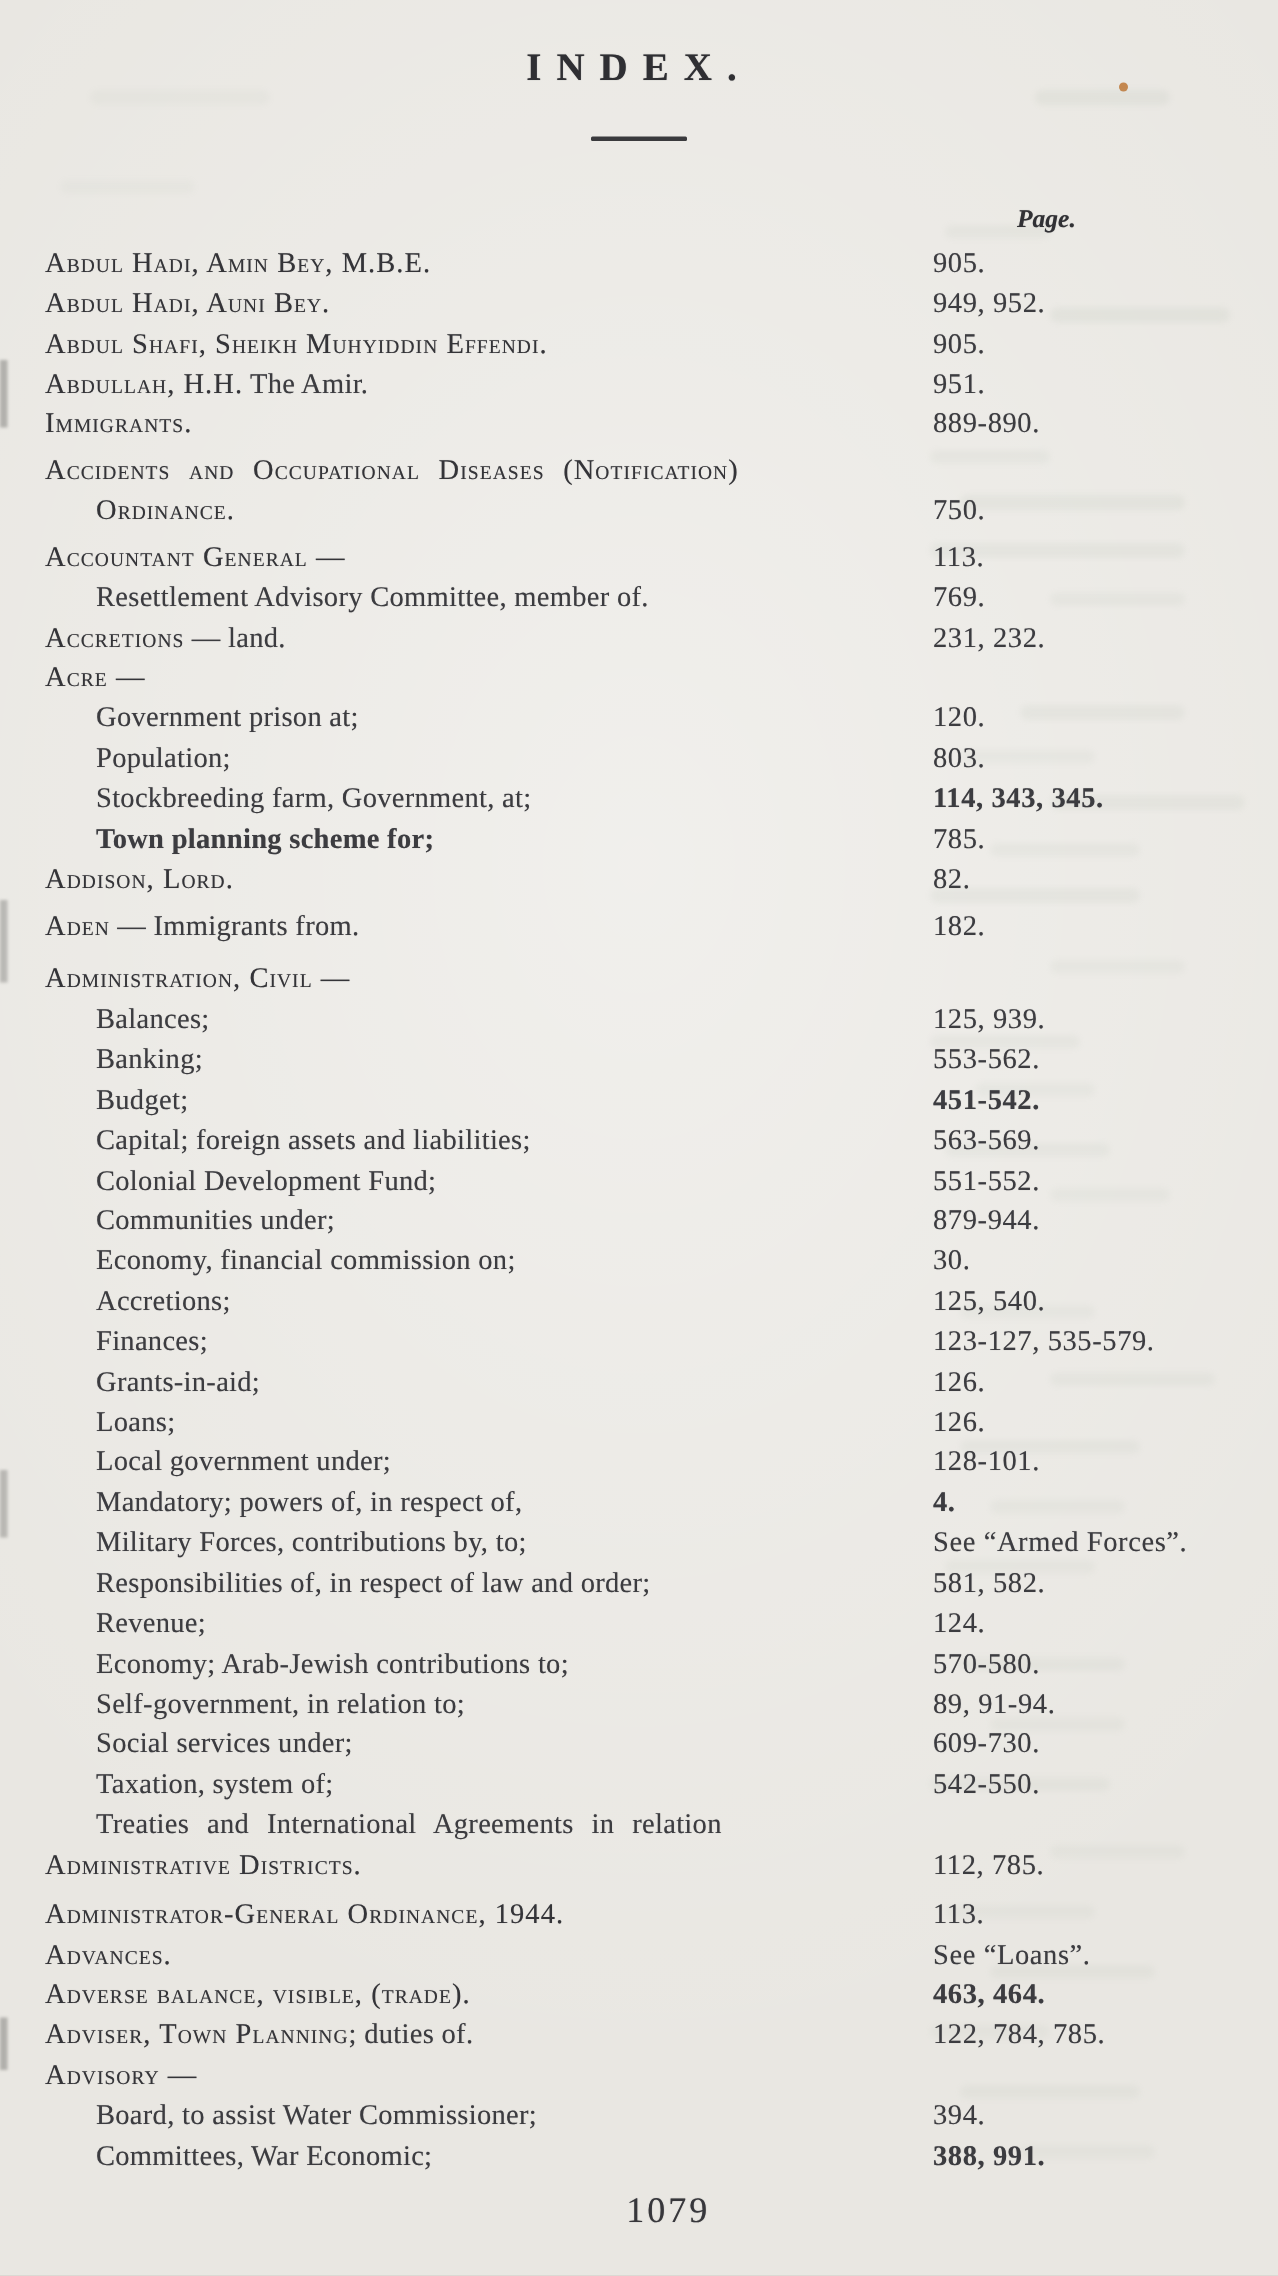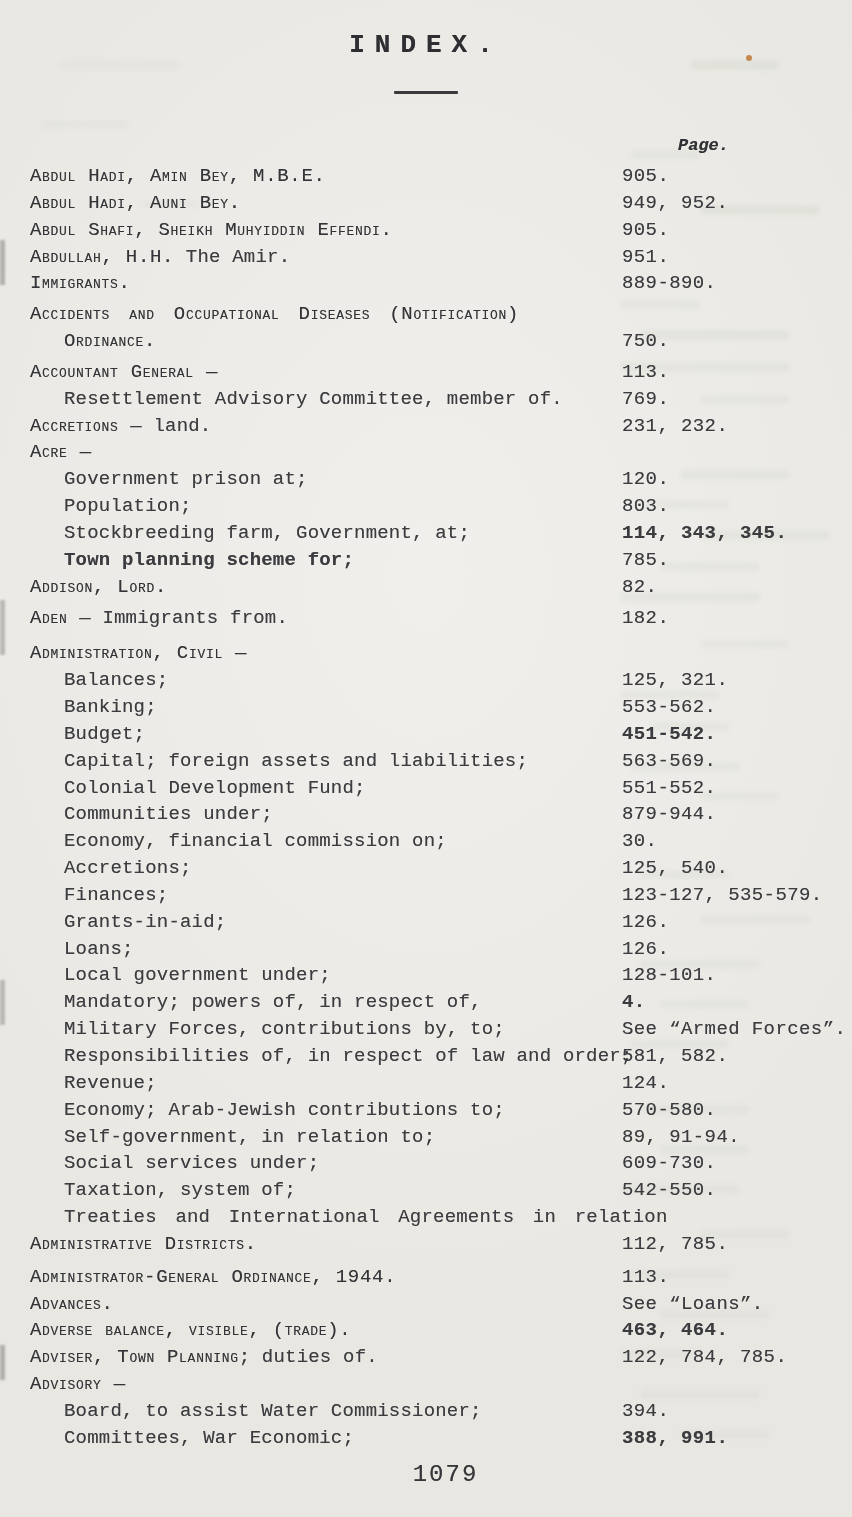--- a/index.html
+++ b/index.html
@@ -5,21 +5,21 @@
   html,body{margin:0;padding:0;background:#cfcdc8;}
   .page{
     position:relative;
     width:852px;height:1517px;
     margin:0 auto;
     overflow:hidden;
     background:#e9e7e2;
     background-image:
       radial-gradient(ellipse 120% 90% at 50% 38%, rgba(255,255,255,.35) 0%, rgba(255,255,255,0) 60%),
       radial-gradient(ellipse 140% 120% at 50% 50%, rgba(0,0,0,0) 70%, rgba(90,88,80,.12) 100%);
-    font-family:Liberation Mono, monospace;
+    font-family:Liberation Serif, serif;
     color:#3c3c40;
   }
   .title{
     position:absolute;top:30px;left:0;width:100%;
     text-align:center;
     font-size:26px;font-weight:700;letter-spacing:10px;
     color:#2f2f33;
     text-shadow:0 0 .6px rgba(45,45,50,.55);
   }
   .rule{
@@ -97,21 +97,21 @@
       <div class="row ind1"><span class="label"><span class="pl">Resettlement Advisory Committee, member of.</span></span><span class="value">769.</span></div>
       <div class="row ind0"><span class="label"><span class="sc">Accretions</span><span class="pl"> — land.</span></span><span class="value">231, 232.</span></div>
       <div class="row ind0"><span class="label"><span class="sc">Acre —</span></span></div>
       <div class="row ind1"><span class="label"><span class="pl">Government prison at;</span></span><span class="value">120.</span></div>
       <div class="row ind1"><span class="label"><span class="pl">Population;</span></span><span class="value">803.</span></div>
       <div class="row ind1"><span class="label"><span class="pl">Stockbreeding farm, Government, at;</span></span><span class="value heavy">114, 343, 345.</span></div>
       <div class="row ind1"><span class="label heavy"><span class="pl">Town planning scheme for;</span></span><span class="value">785.</span></div>
       <div class="row ind0"><span class="label"><span class="sc">Addison, Lord.</span></span><span class="value">82.</span></div>
       <div class="row ind0 gap-sm"><span class="label"><span class="sc">Aden</span><span class="pl"> — Immigrants from.</span></span><span class="value">182.</span></div>
       <div class="row ind0 gap-lg"><span class="label"><span class="sc">Administration, Civil —</span></span></div>
-      <div class="row ind1"><span class="label"><span class="pl">Balances;</span></span><span class="value">125, 321.</span></div>
+      <div class="row ind1"><span class="label"><span class="pl">Balances;</span></span><span class="value">125, 939.</span></div>
       <div class="row ind1"><span class="label"><span class="pl">Banking;</span></span><span class="value">553-562.</span></div>
       <div class="row ind1"><span class="label"><span class="pl">Budget;</span></span><span class="value heavy">451-542.</span></div>
       <div class="row ind1"><span class="label"><span class="pl">Capital; foreign assets and liabilities;</span></span><span class="value">563-569.</span></div>
       <div class="row ind1"><span class="label"><span class="pl">Colonial Development Fund;</span></span><span class="value">551-552.</span></div>
       <div class="row ind1"><span class="label"><span class="pl">Communities under;</span></span><span class="value">879-944.</span></div>
       <div class="row ind1"><span class="label"><span class="pl">Economy, financial commission on;</span></span><span class="value">30.</span></div>
       <div class="row ind1"><span class="label"><span class="pl">Accretions;</span></span><span class="value">125, 540.</span></div>
       <div class="row ind1"><span class="label"><span class="pl">Finances;</span></span><span class="value">123-127, 535-579.</span></div>
       <div class="row ind1"><span class="label"><span class="pl">Grants-in-aid;</span></span><span class="value">126.</span></div>
       <div class="row ind1"><span class="label"><span class="pl">Loans;</span></span><span class="value">126.</span></div>

